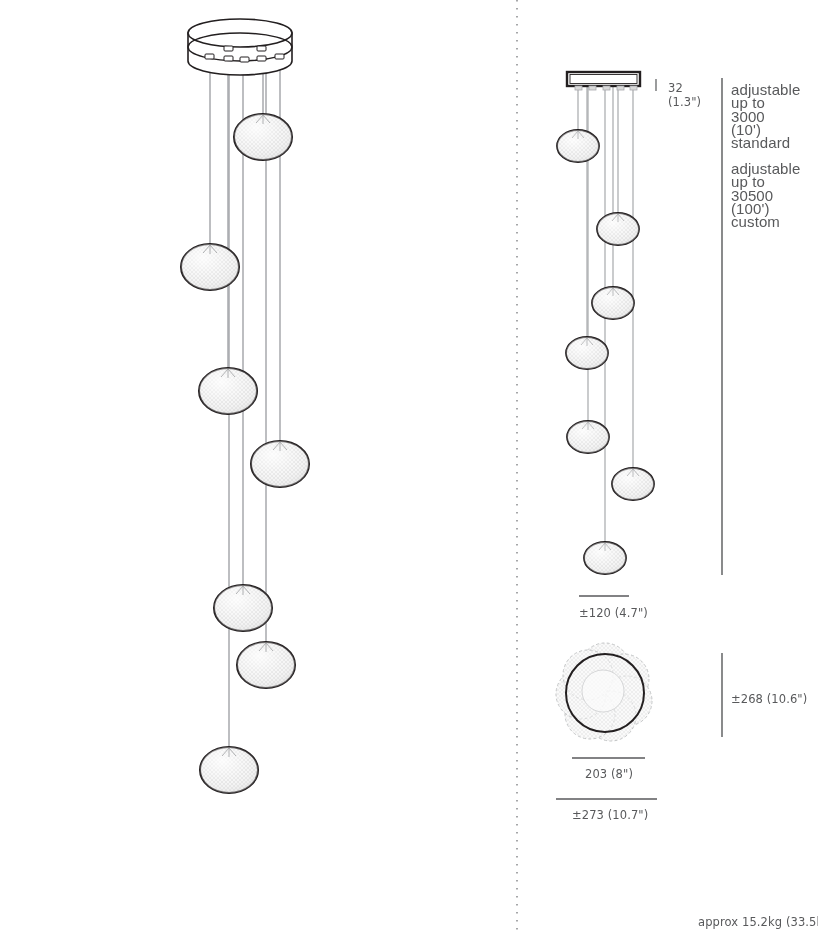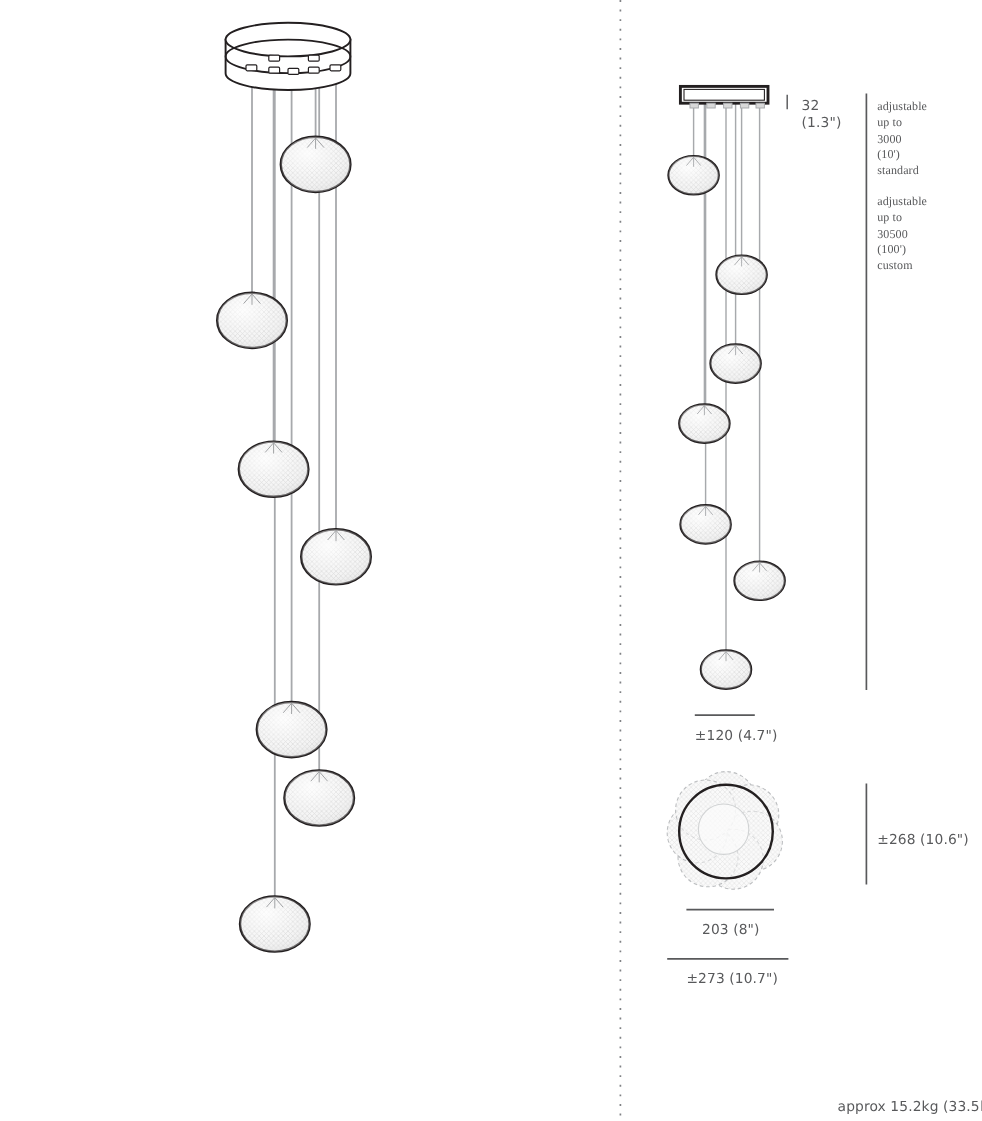--- a/index.html
+++ b/index.html
@@ -32,22 +32,22 @@
   .dim-label {
     position: absolute;
     font-family: "DejaVu Sans", sans-serif;
     font-size: 11.5px;
     color: #58595b;
     white-space: nowrap;
     letter-spacing: 0.1px;
   }
   .note-block {
     position: absolute;
-    font-family: Liberation Serif, serif;
-    font-size: 10px;
+    font-family: Liberation Sans, sans-serif;
+    font-size: 15px;
     line-height: 13.3px;
     color: #58595b;
     white-space: pre-line;
     letter-spacing: 0.1px;
   }
   .weight-label {
     position: absolute;
     font-family: "DejaVu Sans", sans-serif;
     font-size: 11.5px;
     color: #58595b;

